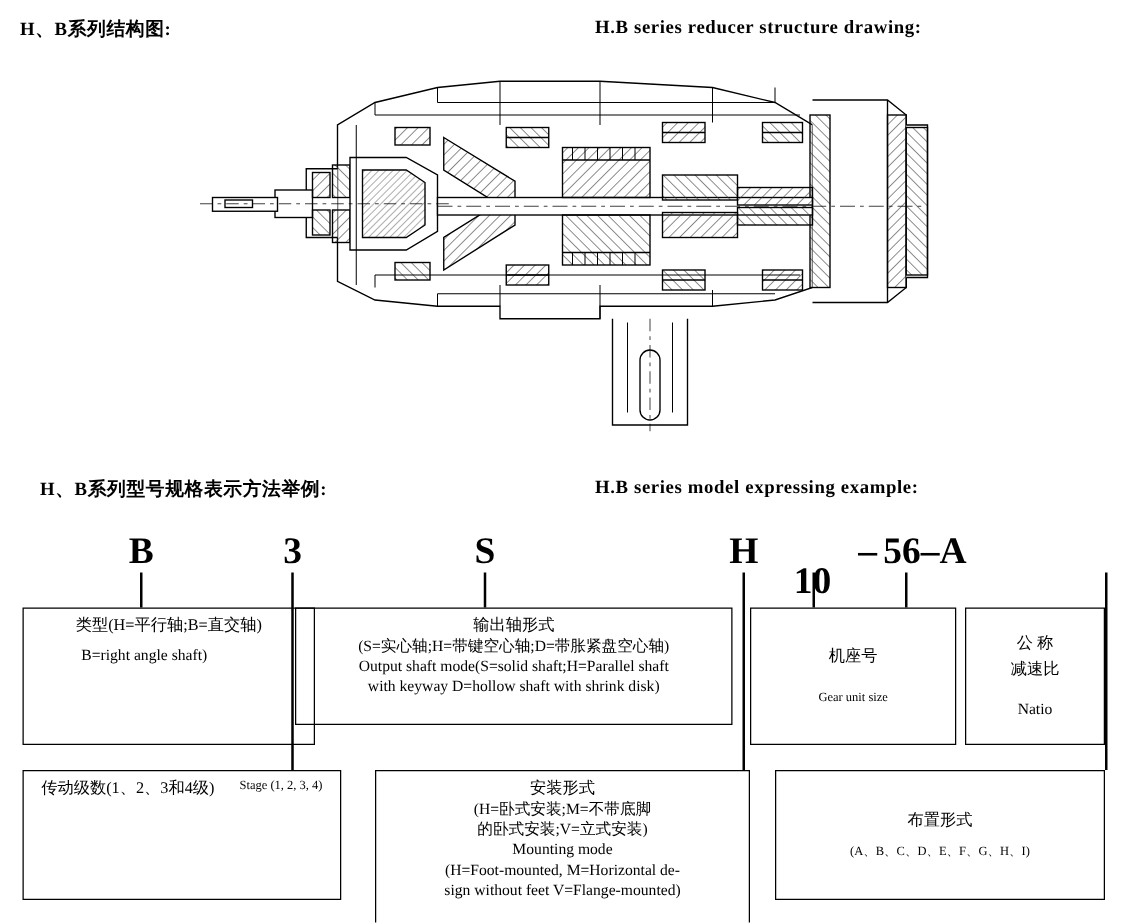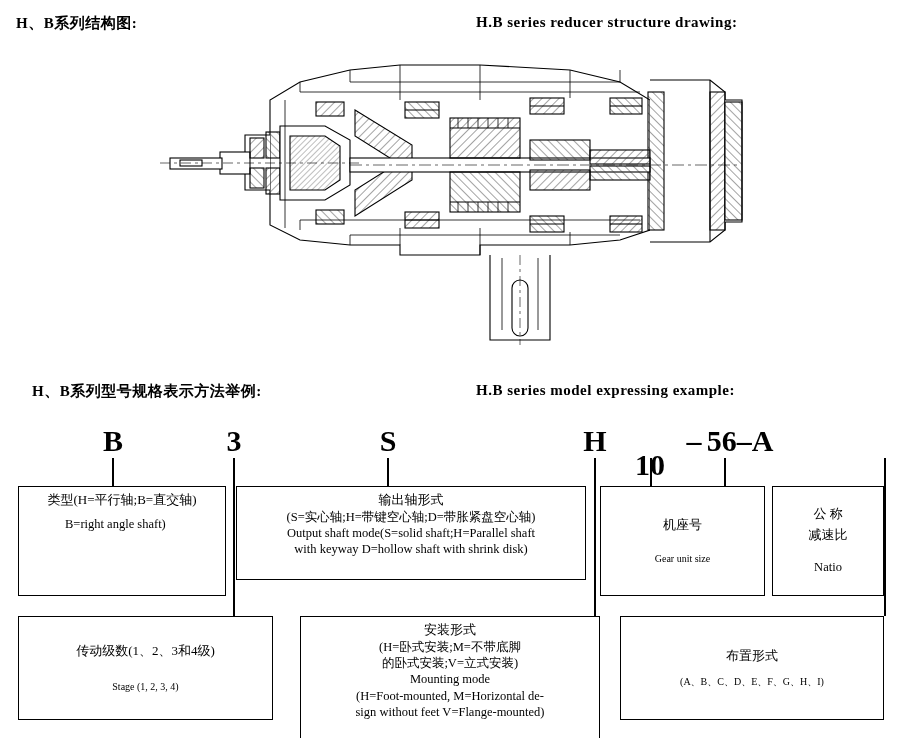--- a/index.html
+++ b/index.html
@@ -60,21 +60,21 @@
     font-family:"Liberation Serif", serif;
     font-size:12.5px;
     line-height:1.30;
     padding:5px 4px;
   }
   .box .big{font-size:10px;}
   .box .cn{font-size:13px;}
   .box .l{text-align:left;}
 
   
-  #box-type{left:18px;top:486px;width:208px;height:110px;}
+  #box-type{left:18px;top:486px;width:234px;height:110px;}
   #box-out{left:236px;top:486px;width:350px;height:94px;}
   #box-size{left:600px;top:486px;width:165px;height:110px;}
   #box-ratio{left:772px;top:486px;width:112px;height:110px;}
 
   
   #box-stage{left:18px;top:616px;width:255px;height:104px;}
   #box-mount{left:300px;top:616px;width:300px;height:132px;}
   #box-arr{left:620px;top:616px;width:264px;height:104px;}
 
   .sp{display:block;}
@@ -243,21 +243,21 @@
   <span class="sp big">Gear unit size</span>
 </div>
 
 <div class="box" id="box-ratio" style="display:flex;flex-direction:column;justify-content:center;gap:4px;">
   <span class="sp cn">公  称</span>
   <span class="sp cn">减速比</span>
   <span class="gap sp"></span>
   <span class="sp">Natio</span>
 </div>
 
-<div class="box" id="box-stage" style="display:flex;flex-direction:column;justify-content:center;gap:20px;">
+<div class="box" id="box-stage" style="display:flex;justify-content:center;gap:20px;">
   <span class="sp cn">传动级数(1、2、3和4级)</span>
   <span class="sp big">Stage (1, 2, 3, 4)</span>
 </div>
 
 <div class="box" id="box-mount">
   <span class="sp cn">安装形式</span>
   <span class="sp">(H=卧式安装;M=不带底脚</span>
   <span class="sp">的卧式安装;V=立式安装)</span>
   <span class="sp">Mounting mode</span>
   <span class="sp">(H=Foot-mounted, M=Horizontal de-</span>

